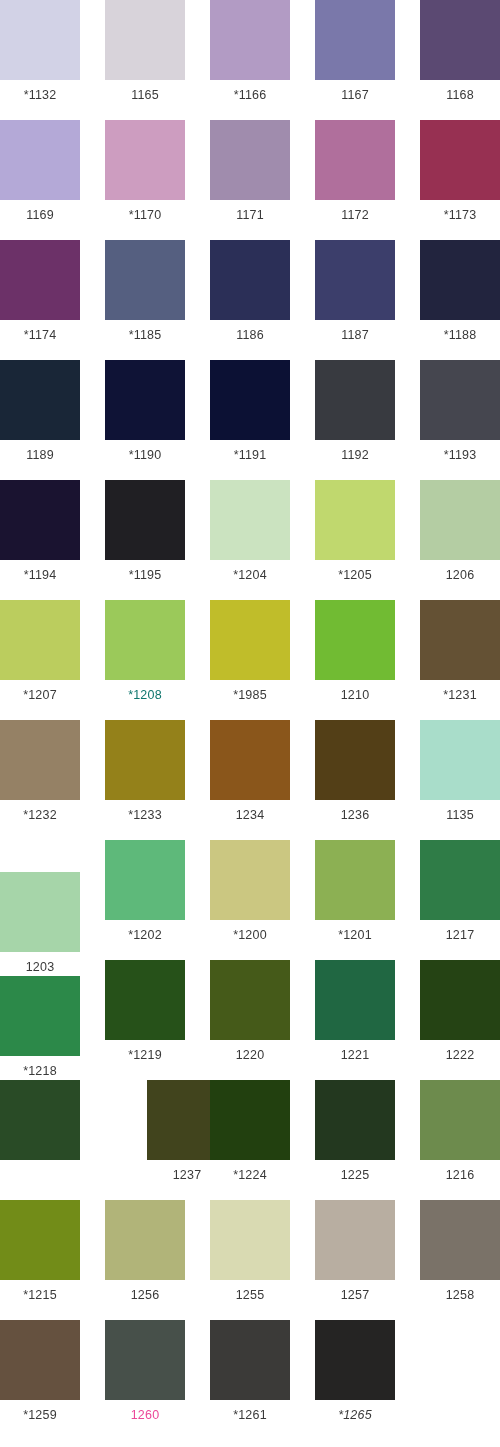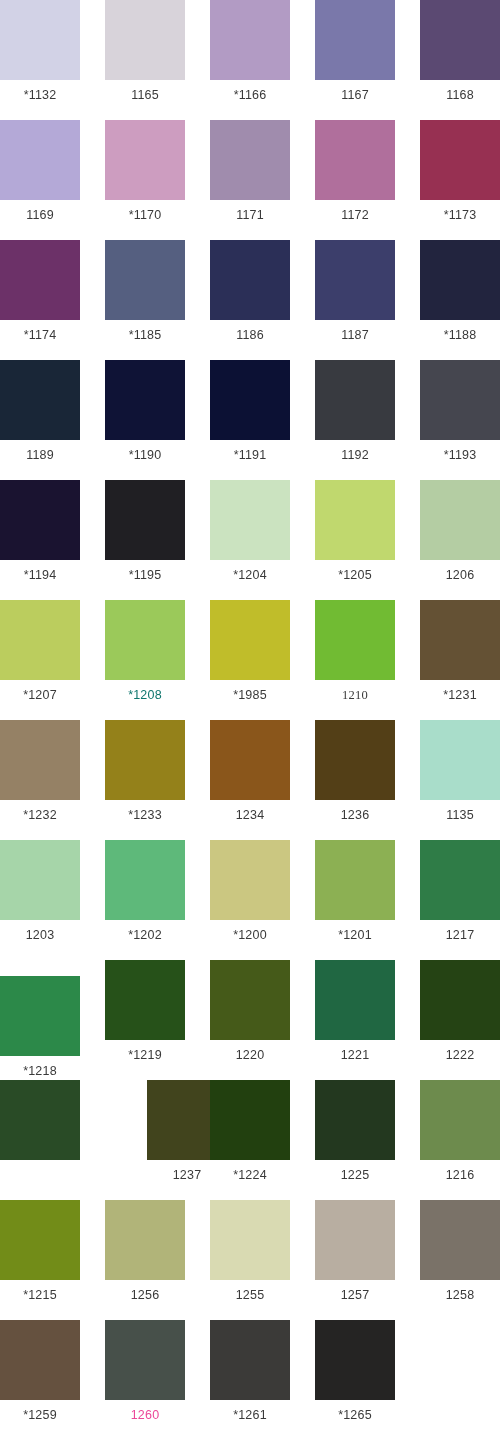--- a/index.html
+++ b/index.html
@@ -173,21 +173,21 @@
         <span class="swatch-label" style="width: 80px; color: rgb(58, 58, 58);">*1207</span>
       </div>
       <div class="swatch-cell" style="left: 105px;">
         <div class="swatch-chip" style="width: 80px; height: 80px; background-color: rgb(155, 201, 90);"></div>
         <span class="swatch-label" style="width: 80px; color: #0f766e;">*1208</span>
       </div>
       <div class="swatch-cell" style="left: 210px;">
         <div class="swatch-chip" style="width: 80px; height: 80px; background-color: rgb(192, 189, 42);"></div>
         <span class="swatch-label" style="width: 80px; color: rgb(58, 58, 58);">*1985</span>
       </div>
-      <div class="swatch-cell" style="left: 315px; font-family: Liberation Serif, serif;">
+      <div class="swatch-cell" style="left: 315px;">
         <div class="swatch-chip" style="width: 80px; height: 80px; background-color: rgb(113, 187, 51);"></div>
         <span class="swatch-label" style="width: 80px; color: rgb(58, 58, 58);">1210</span>
       </div>
       <div class="swatch-cell" style="left: 420px;">
         <div class="swatch-chip" style="width: 80px; height: 80px; background-color: rgb(100, 81, 52);"></div>
         <span class="swatch-label" style="width: 80px; color: rgb(58, 58, 58);">*1231</span>
       </div>
     </div>
     <div class="swatch-row" style="height: 120px;">
       <div class="swatch-cell" style="left: 0px;">
@@ -205,21 +205,21 @@
       <div class="swatch-cell" style="left: 315px;">
         <div class="swatch-chip" style="width: 80px; height: 80px; background-color: rgb(83, 63, 23);"></div>
         <span class="swatch-label" style="width: 80px; color: rgb(58, 58, 58);">1236</span>
       </div>
       <div class="swatch-cell" style="left: 420px;">
         <div class="swatch-chip" style="width: 80px; height: 80px; background-color: rgb(169, 221, 202);"></div>
         <span class="swatch-label" style="width: 80px; color: rgb(58, 58, 58);">1135</span>
       </div>
     </div>
     <div class="swatch-row" style="height: 120px;">
-      <div class="swatch-cell" style="left: 0px;">
+      <div class="swatch-cell" style="left: 0px; margin-top: 32px;">
         <div class="swatch-chip" style="width: 80px; height: 80px; background-color: rgb(166, 213, 169);"></div>
         <span class="swatch-label" style="width: 80px; color: rgb(58, 58, 58);">1203</span>
       </div>
       <div class="swatch-cell" style="left: 105px;">
         <div class="swatch-chip" style="width: 80px; height: 80px; background-color: rgb(94, 185, 122);"></div>
         <span class="swatch-label" style="width: 80px; color: rgb(58, 58, 58);">*1202</span>
       </div>
       <div class="swatch-cell" style="left: 210px;">
         <div class="swatch-chip" style="width: 80px; height: 80px; background-color: rgb(203, 199, 129);"></div>
         <span class="swatch-label" style="width: 80px; color: rgb(58, 58, 58);">*1200</span>
@@ -305,18 +305,18 @@
         <span class="swatch-label" style="width: 80px; color: rgb(58, 58, 58);">*1259</span>
       </div>
       <div class="swatch-cell" style="left: 105px;">
         <div class="swatch-chip" style="width: 80px; height: 80px; background-color: rgb(71, 80, 74);"></div>
         <span class="swatch-label" style="width: 80px; color: #ec4899;">1260</span>
       </div>
       <div class="swatch-cell" style="left: 210px;">
         <div class="swatch-chip" style="width: 80px; height: 80px; background-color: rgb(59, 58, 56);"></div>
         <span class="swatch-label" style="width: 80px; color: rgb(58, 58, 58);">*1261</span>
       </div>
-      <div class="swatch-cell" style="left: 315px;">
+      <div class="swatch-cell" style="left: 315px; font-style: italic;">
         <div class="swatch-chip" style="width: 80px; height: 80px; background-color: rgb(37, 36, 35);"></div>
         <span class="swatch-label" style="width: 80px; color: rgb(58, 58, 58);">*1265</span>
       </div>
     </div>
   </div>
 
 </body></html>

